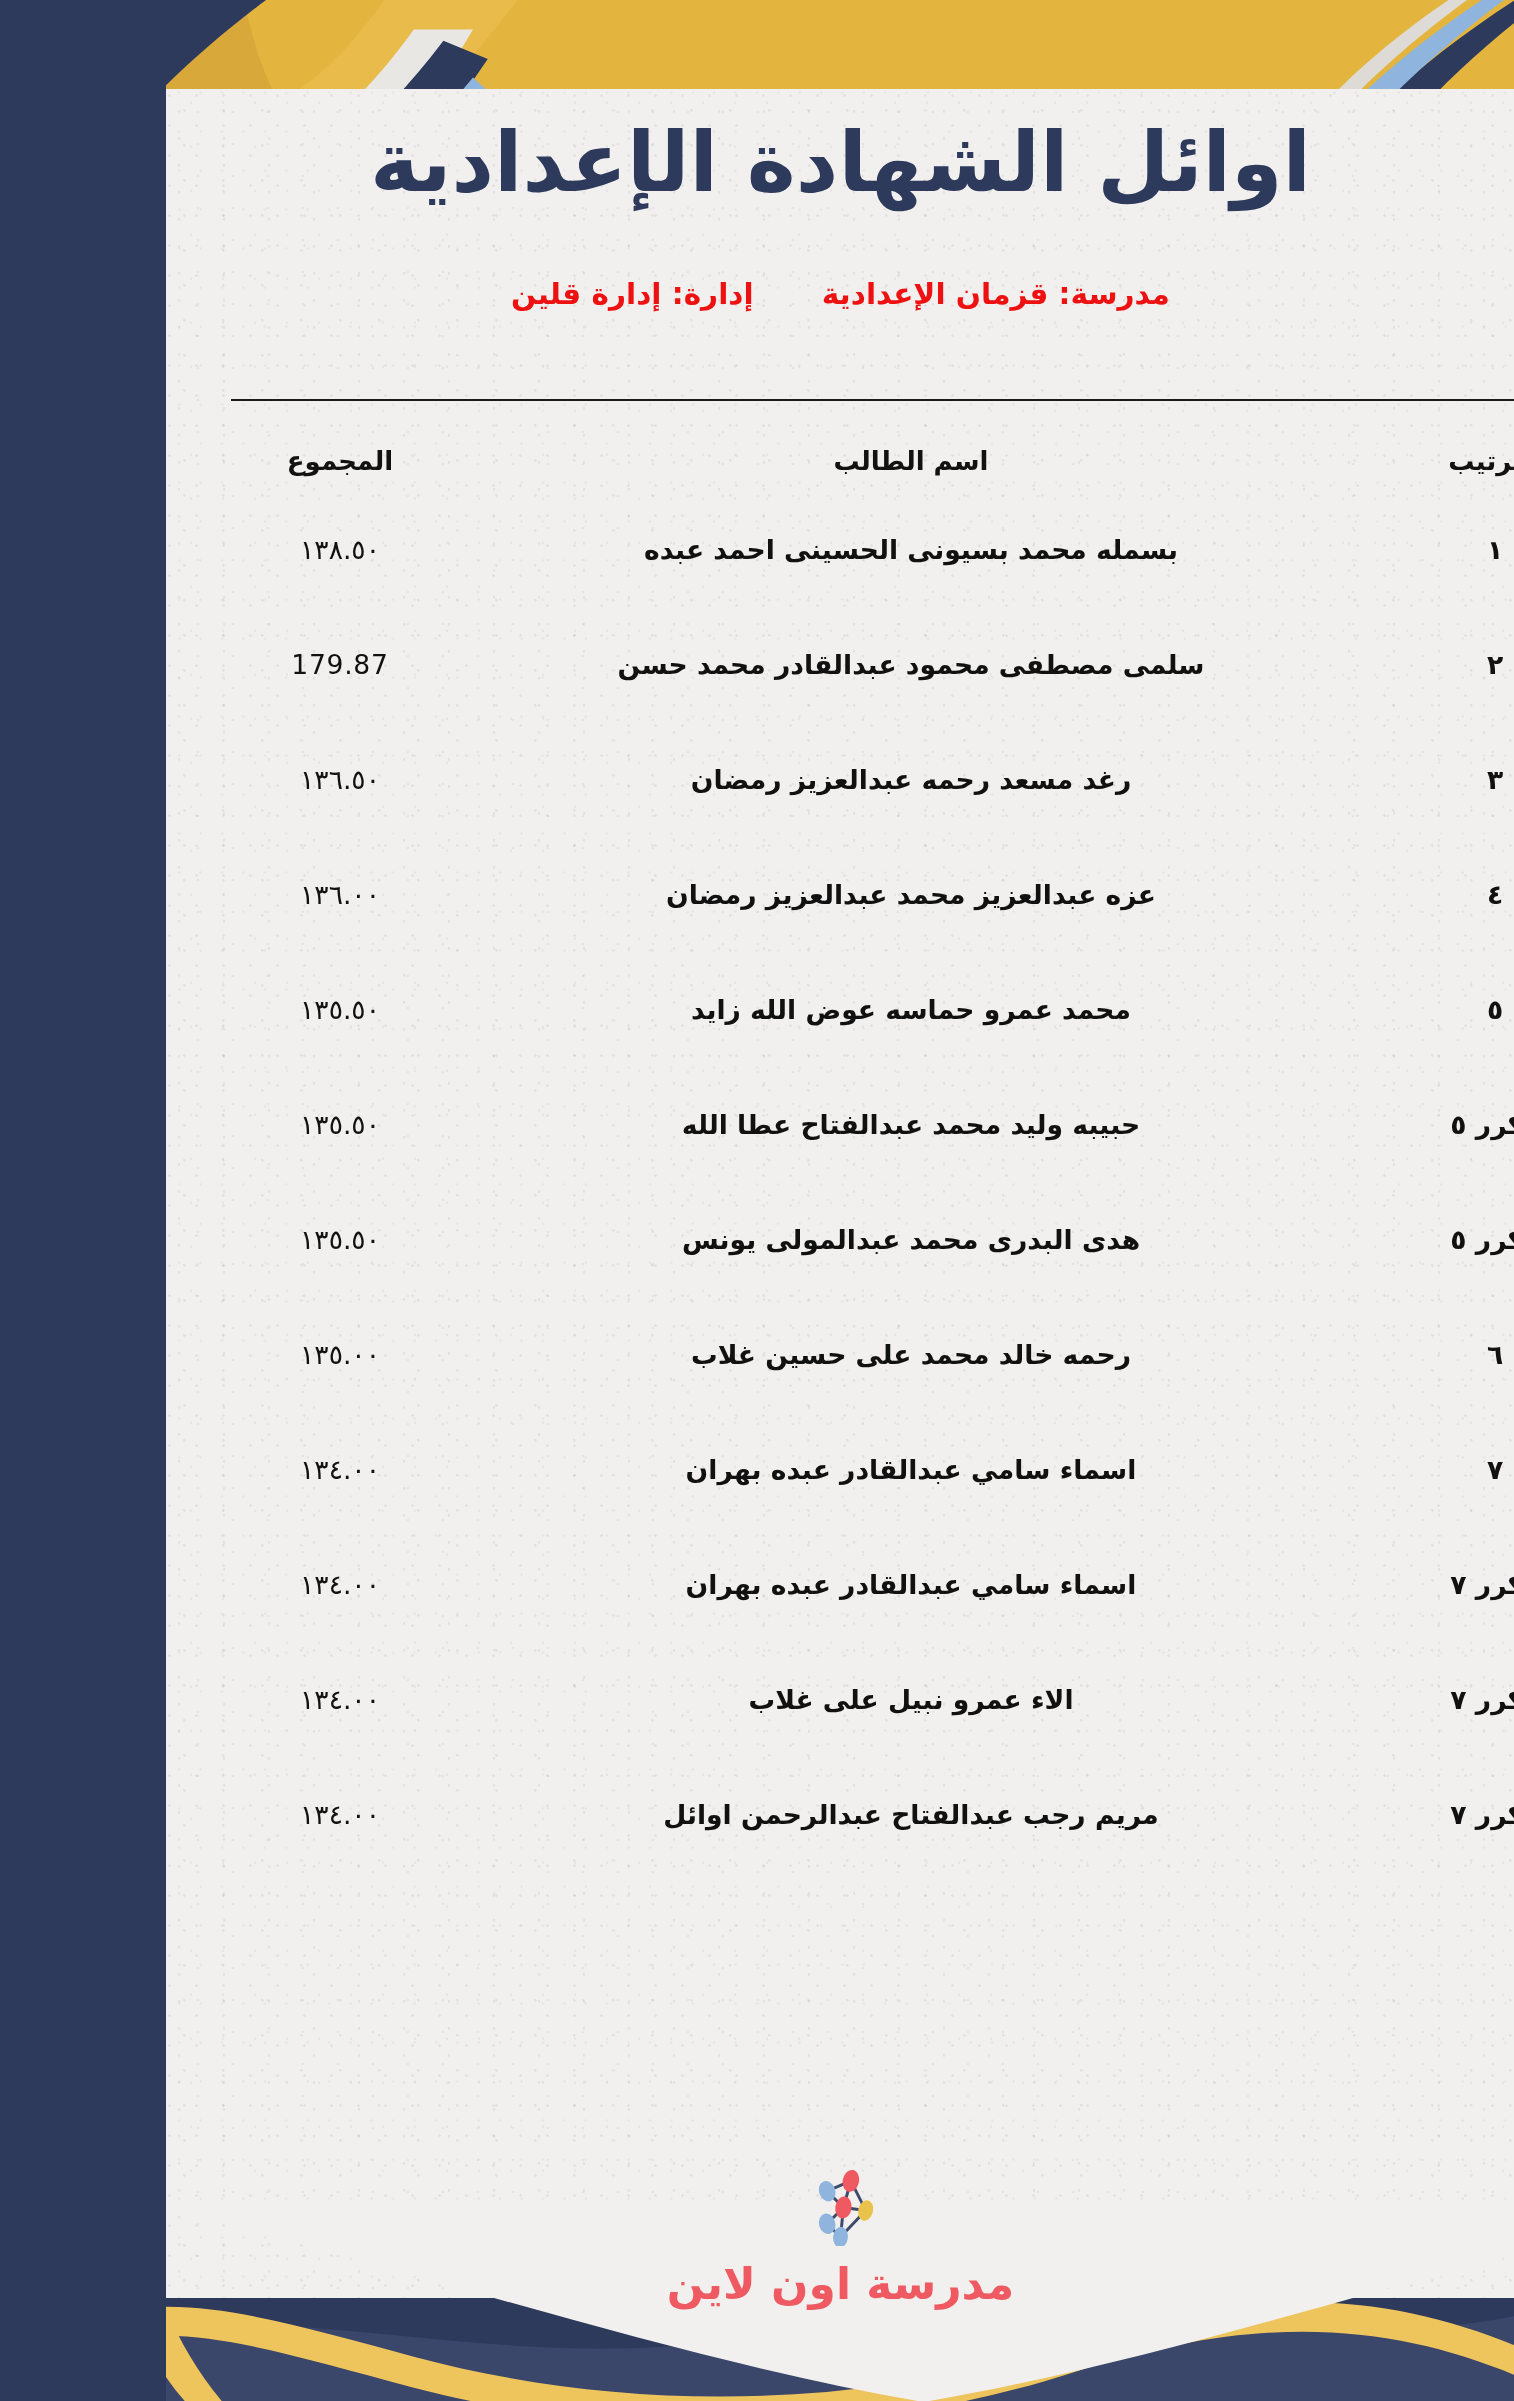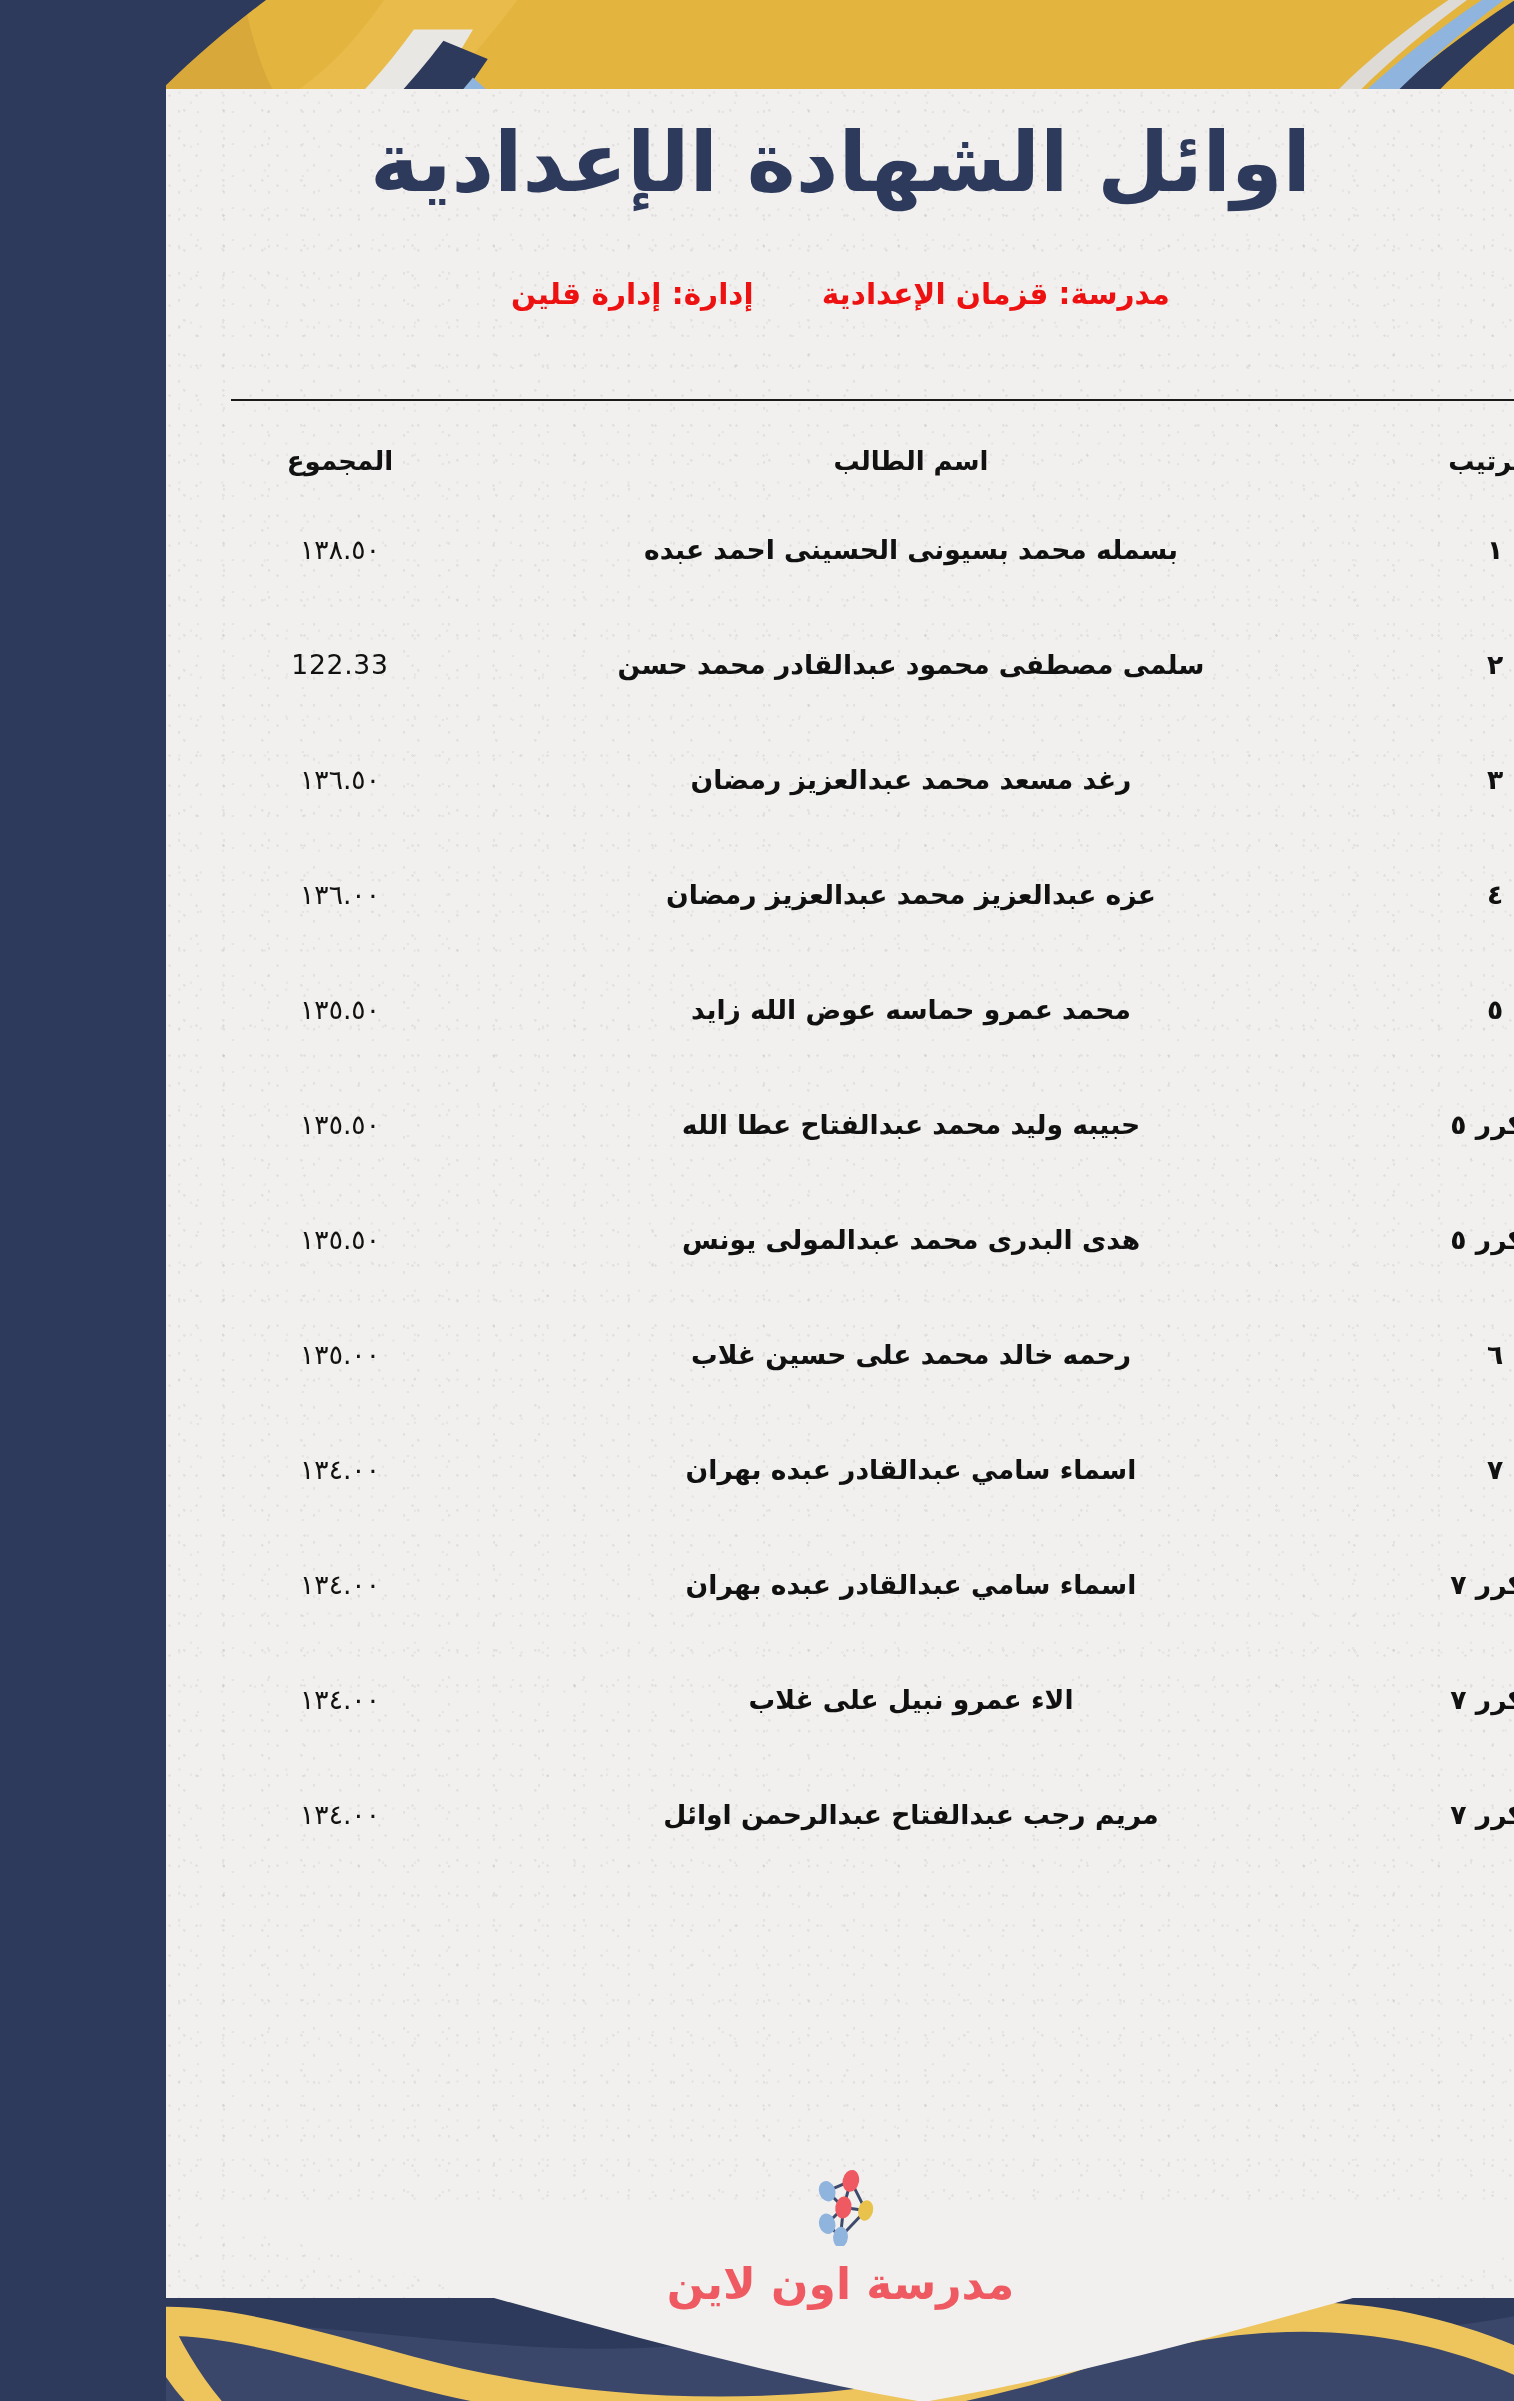--- a/index.html
+++ b/index.html
@@ -232,25 +232,25 @@
       </thead>
       <tbody>
           <tr>
             <td class="rank">١</td>
             <td class="name">بسمله محمد بسيونى الحسينى احمد عبده</td>
             <td class="total">١٣٨.٥٠</td>
           </tr>
           <tr>
             <td class="rank">٢</td>
             <td class="name">سلمى مصطفى محمود عبدالقادر محمد حسن</td>
-            <td class="total">122.33</td>
+            <td class="total">179.87</td>
           </tr>
           <tr>
             <td class="rank">٣</td>
-            <td class="name">رغد مسعد محمد عبدالعزيز رمضان</td>
+            <td class="name">رغد مسعد رحمه عبدالعزيز رمضان</td>
             <td class="total">١٣٦.٥٠</td>
           </tr>
           <tr>
             <td class="rank">٤</td>
             <td class="name">عزه عبدالعزيز محمد عبدالعزيز رمضان</td>
             <td class="total">١٣٦.٠٠</td>
           </tr>
           <tr>
             <td class="rank">٥</td>
             <td class="name">محمد عمرو حماسه عوض الله زايد</td>

